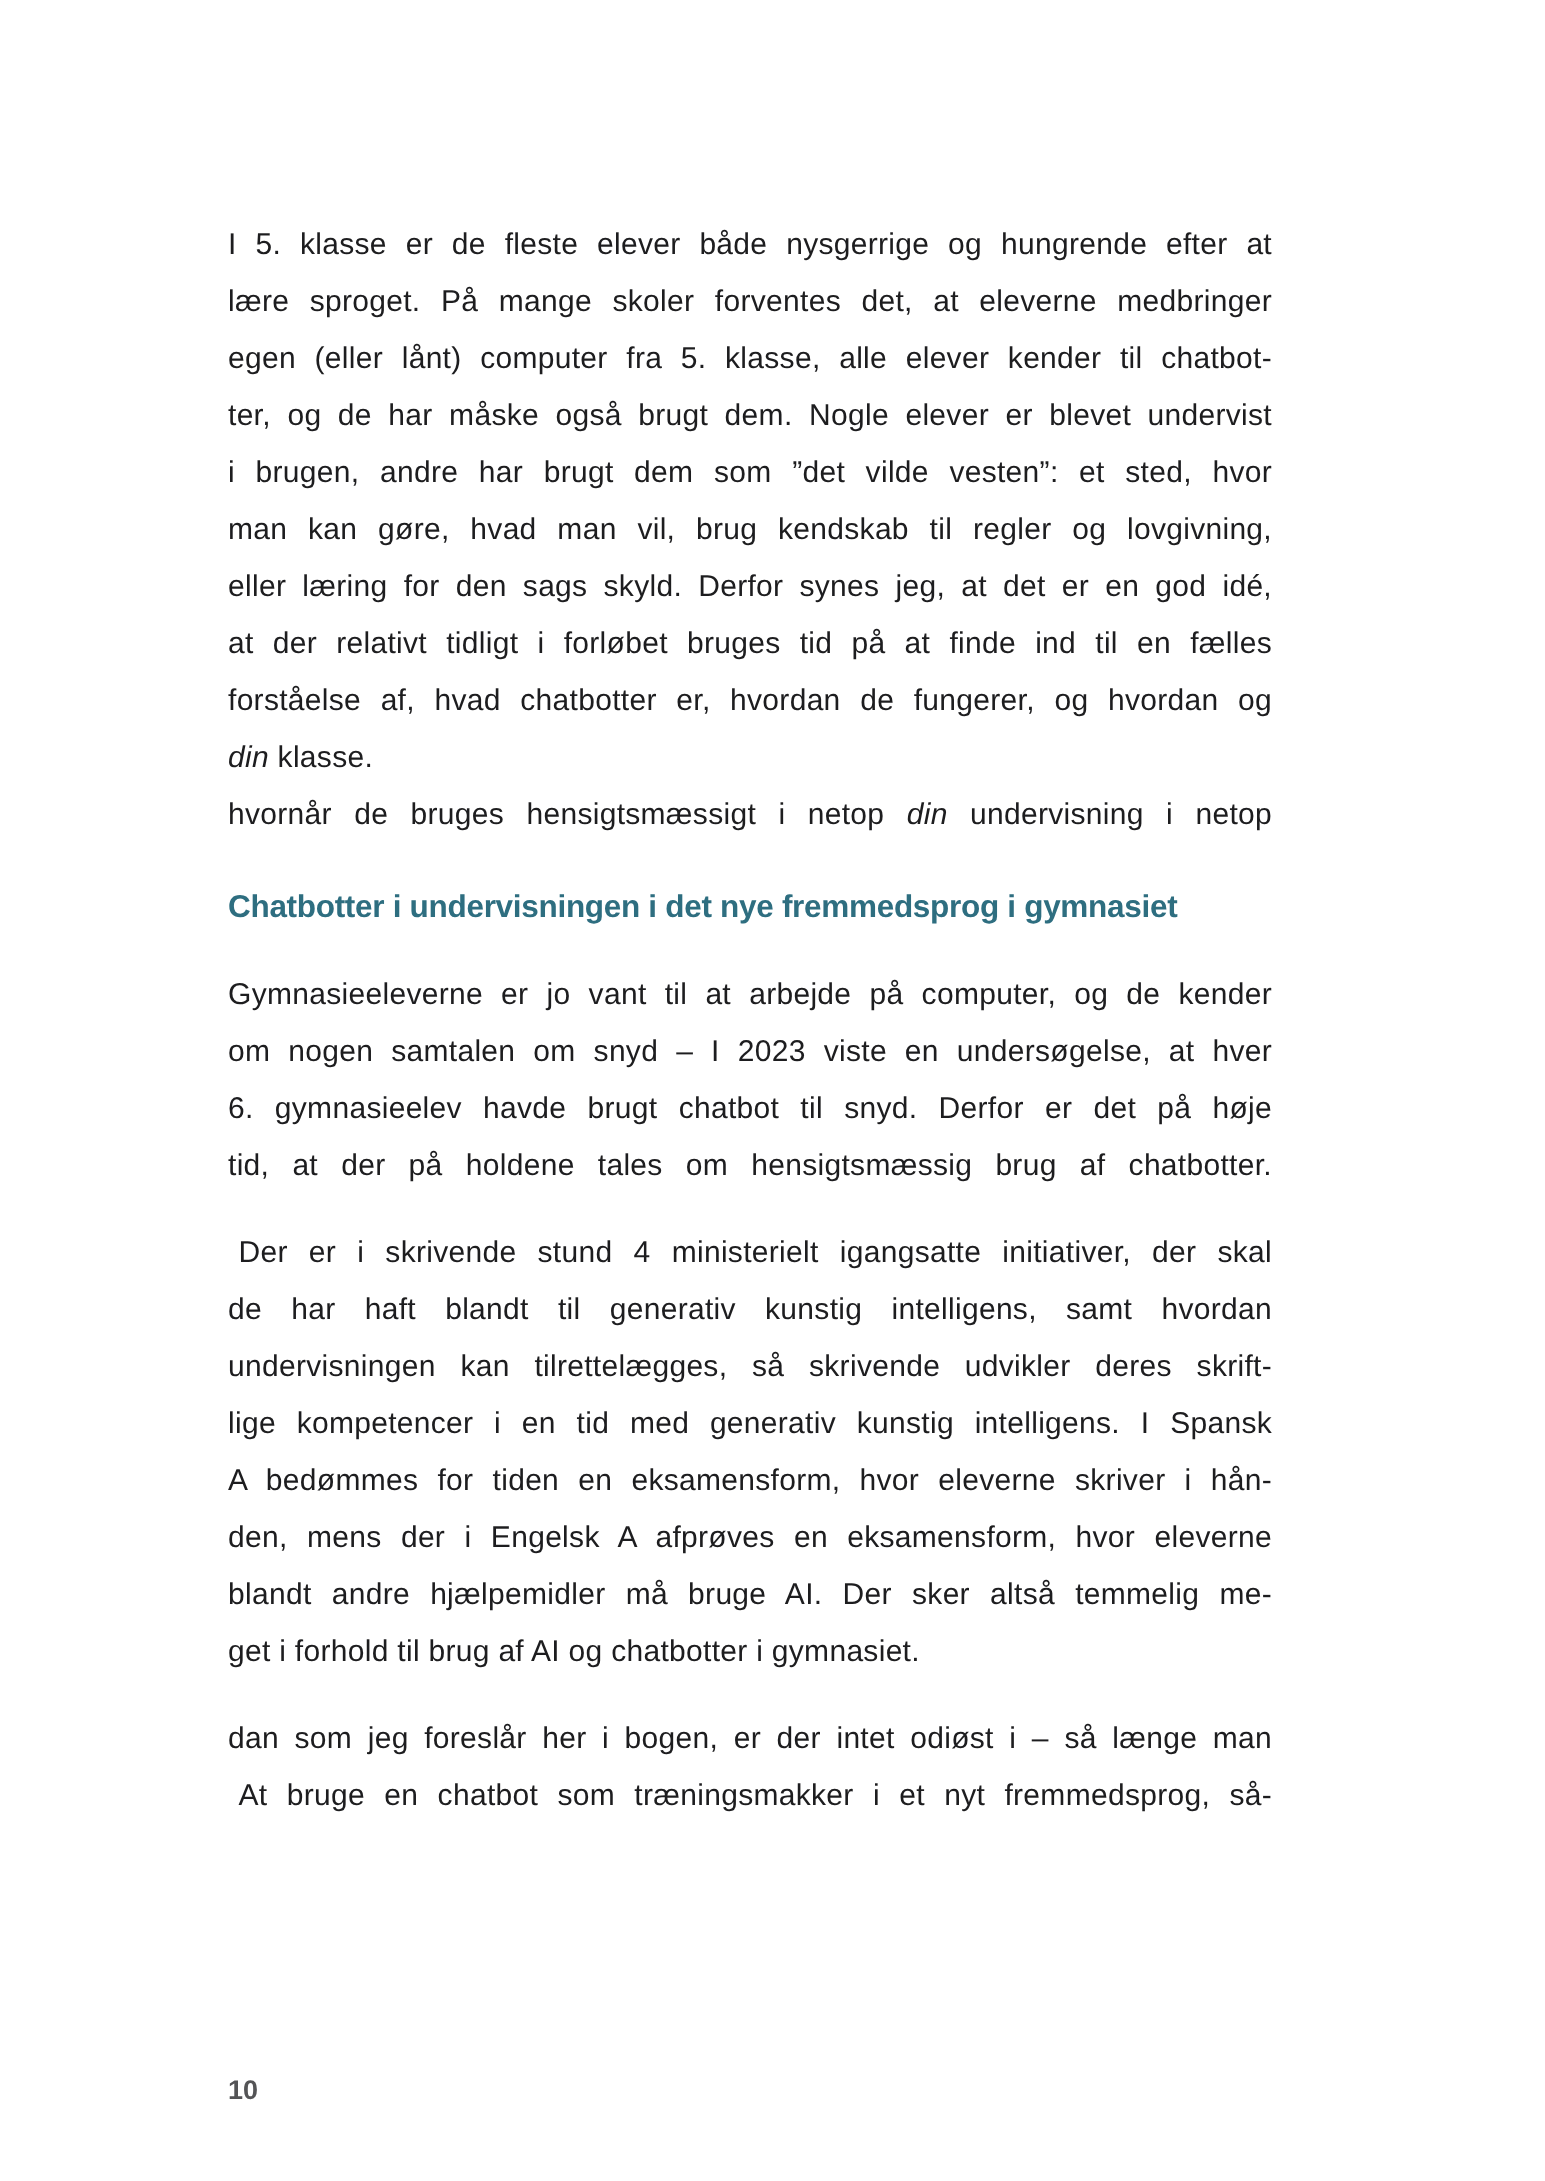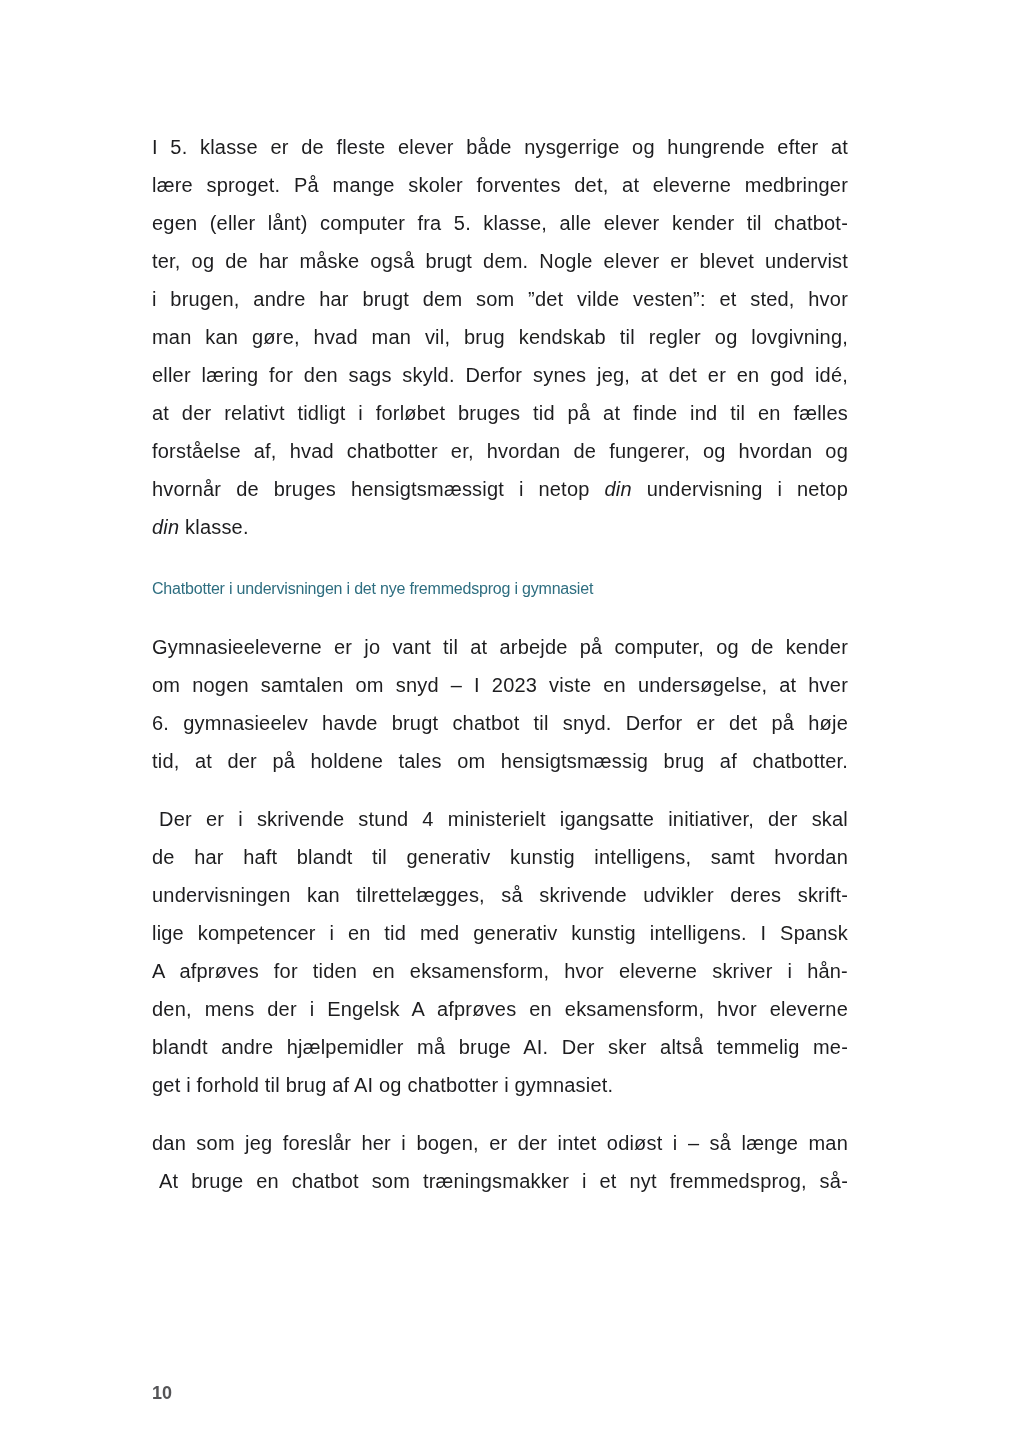--- a/index.html
+++ b/index.html
@@ -18,33 +18,33 @@
   }
   .book-page {
     position: relative;
     width: 1030px;
     height: 1454px;
     background: var(--bg);
   }
   .body-text {
     position: absolute;
     left: 152px;
-    top: 128px;
+    top: 144px;
     width: 696px;
     font-size: 20px;
     line-height: 38px;
     letter-spacing: 0.2px;
     color: var(--text);
   }
   .para { margin-top: 20px; }
   .para:first-child { margin-top: 0; }
   .heading {
     margin-top: 24px;
-    font-weight: normal;
-    font-size: 16px;
+    font-weight: bold;
+    font-size: 21px;
     line-height: 38px;
     letter-spacing: -0.2px;
     color: var(--heading);
     white-space: nowrap;
   }
   .line {
     text-align: justify;
     text-align-last: justify;
     text-justify: inter-word;
   }
@@ -72,36 +72,36 @@
       <div class="para">
         <div class="line">I 5. klasse er de fleste elever både nysgerrige og hungrende efter at</div>
         <div class="line">lære sproget. På mange skoler forventes det, at eleverne medbringer</div>
         <div class="line">egen (eller lånt) computer fra 5. klasse, alle elever kender til chatbot-</div>
         <div class="line">ter, og de har måske også brugt dem. Nogle elever er blevet undervist</div>
         <div class="line">i brugen, andre har brugt dem som ”det vilde vesten”: et sted, hvor</div>
         <div class="line">man kan gøre, hvad man vil, brug kendskab til regler og lovgivning,</div>
         <div class="line">eller læring for den sags skyld. Derfor synes jeg, at det er en god idé,</div>
         <div class="line">at der relativt tidligt i forløbet bruges tid på at finde ind til en fælles</div>
         <div class="line">forståelse af, hvad chatbotter er, hvordan de fungerer, og hvordan og</div>
+        <div class="line no-j"><i>din</i> klasse.</div>
         <div class="line">hvornår de bruges hensigtsmæssigt i netop <i>din</i> undervisning i netop</div>
-        <div class="line no-j"><i>din</i> klasse.</div>
       </div>
       <div class="heading">Chatbotter i undervisningen i det nye fremmedsprog i gymnasiet</div>
       <div class="para">
         <div class="line">Gymnasieeleverne er jo vant til at arbejde på computer, og de kender</div>
         <div class="line">om nogen samtalen om snyd – I 2023 viste en undersøgelse, at hver</div>
         <div class="line">6. gymnasieelev havde brugt chatbot til snyd. Derfor er det på høje</div>
         <div class="line">tid, at der på holdene tales om hensigtsmæssig brug af chatbotter.</div>
       </div>
       <div class="para">
         <div class="line indent">Der er i skrivende stund 4 ministerielt igangsatte initiativer, der skal</div>
         <div class="line">de har haft blandt til generativ kunstig intelligens, samt hvordan</div>
         <div class="line">undervisningen kan tilrettelægges, så skrivende udvikler deres skrift-</div>
         <div class="line">lige kompetencer i en tid med generativ kunstig intelligens. I Spansk</div>
-        <div class="line">A afprøves for tiden en eksamensform, hvor eleverne skriver i hån-</div>
+        <div class="line">A bedømmes for tiden en eksamensform, hvor eleverne skriver i hån-</div>
         <div class="line">den, mens der i Engelsk A afprøves en eksamensform, hvor eleverne</div>
         <div class="line">blandt andre hjælpemidler må bruge AI. Der sker altså temmelig me-</div>
         <div class="line no-j">get i forhold til brug af AI og chatbotter i gymnasiet.</div>
       </div>
       <div class="para">
         <div class="line">dan som jeg foreslår her i bogen, er der intet odiøst i – så længe man</div>
         <div class="line indent">At bruge en chatbot som træningsmakker i et nyt fremmedsprog, så-</div>
       </div>
     </div>
   <div class="page-number">10</div>

